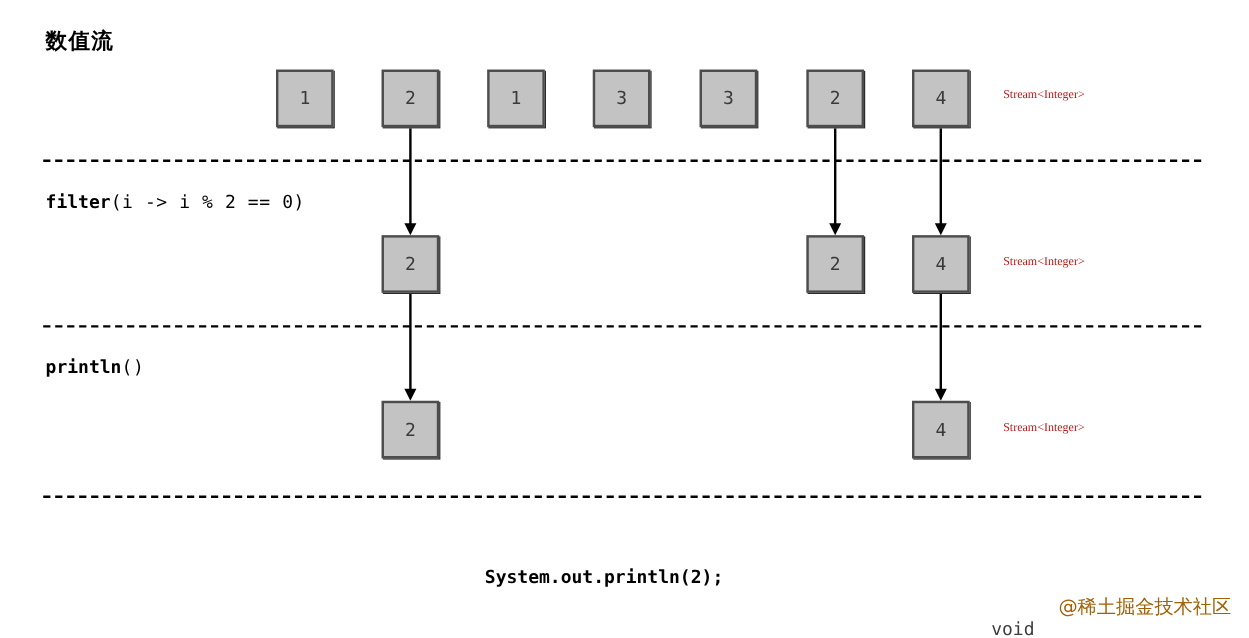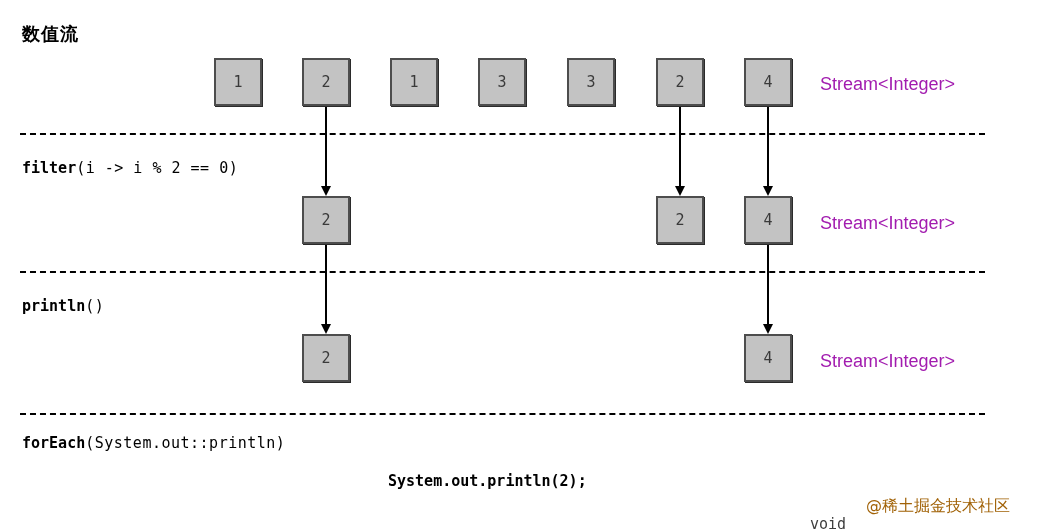--- a/index.html
+++ b/index.html
@@ -10,21 +10,21 @@
   body {
     width: 1041px;
     height: 532px;
     position: relative;
     overflow: hidden;
     font-family: "Liberation Sans", sans-serif;
     color: #000000;
   }
   .canvas {
     position: absolute;
-    left: 0; top: 0;
+    left: 16px; top: 0;
     width: 938px;
     height: 532px;
   }
 
   
   .title {
     position: absolute;
     left: 22px;
     top: 22px;
     font-family: "DejaVu Sans", "Liberation Sans", sans-serif;
@@ -87,23 +87,23 @@
     font-size: 15px;
     white-space: nowrap;
     color: #000;
   }
   .op .op-name { font-weight: 700; }
   .op .op-args { font-weight: 400; letter-spacing: 0.5px; }
 
   
   .type-label {
     position: absolute;
-    font-family: Liberation Sans, sans-serif;
-    font-size: 18px;
-    color: #a21caf;
+    font-family: Liberation Serif, serif;
+    font-size: 10px;
+    color: #b91c1c;
     white-space: nowrap;
   }
 
   
   .output-line {
     position: absolute;
     font-family: "DejaVu Sans Mono", "Liberation Mono", monospace;
     font-size: 15px;
     font-weight: 700;
     color: #000;
@@ -172,23 +172,20 @@
     <span class="op-name">println</span><span class="op-args">()</span>
   </div>
 
   <div class="vbox" style="left:302px; top:334px;">2</div>
   <div class="vbox" style="left:744px; top:334px;">4</div>
 
   <div class="type-label" style="left:820px; top:351px;">Stream&lt;Integer&gt;</div>
 
   <div class="sep" style="top:413px;"></div>
 
-  <div class="op" style="left:22px; top:434px;">
-    <span class="op-name">forEach</span><span class="op-args">(System.out::println)</span>
-  </div>
 
   <div class="output-line" style="left:388px; top:472px;">System.out.println(2);</div>
 
   <div class="void-label" style="left:810px; top:484px;">void</div>
 
   <div class="watermark" style="left:866px; top:496px;">@稀土掘金技术社区</div>
 
 </div>
 
 </body></html>

